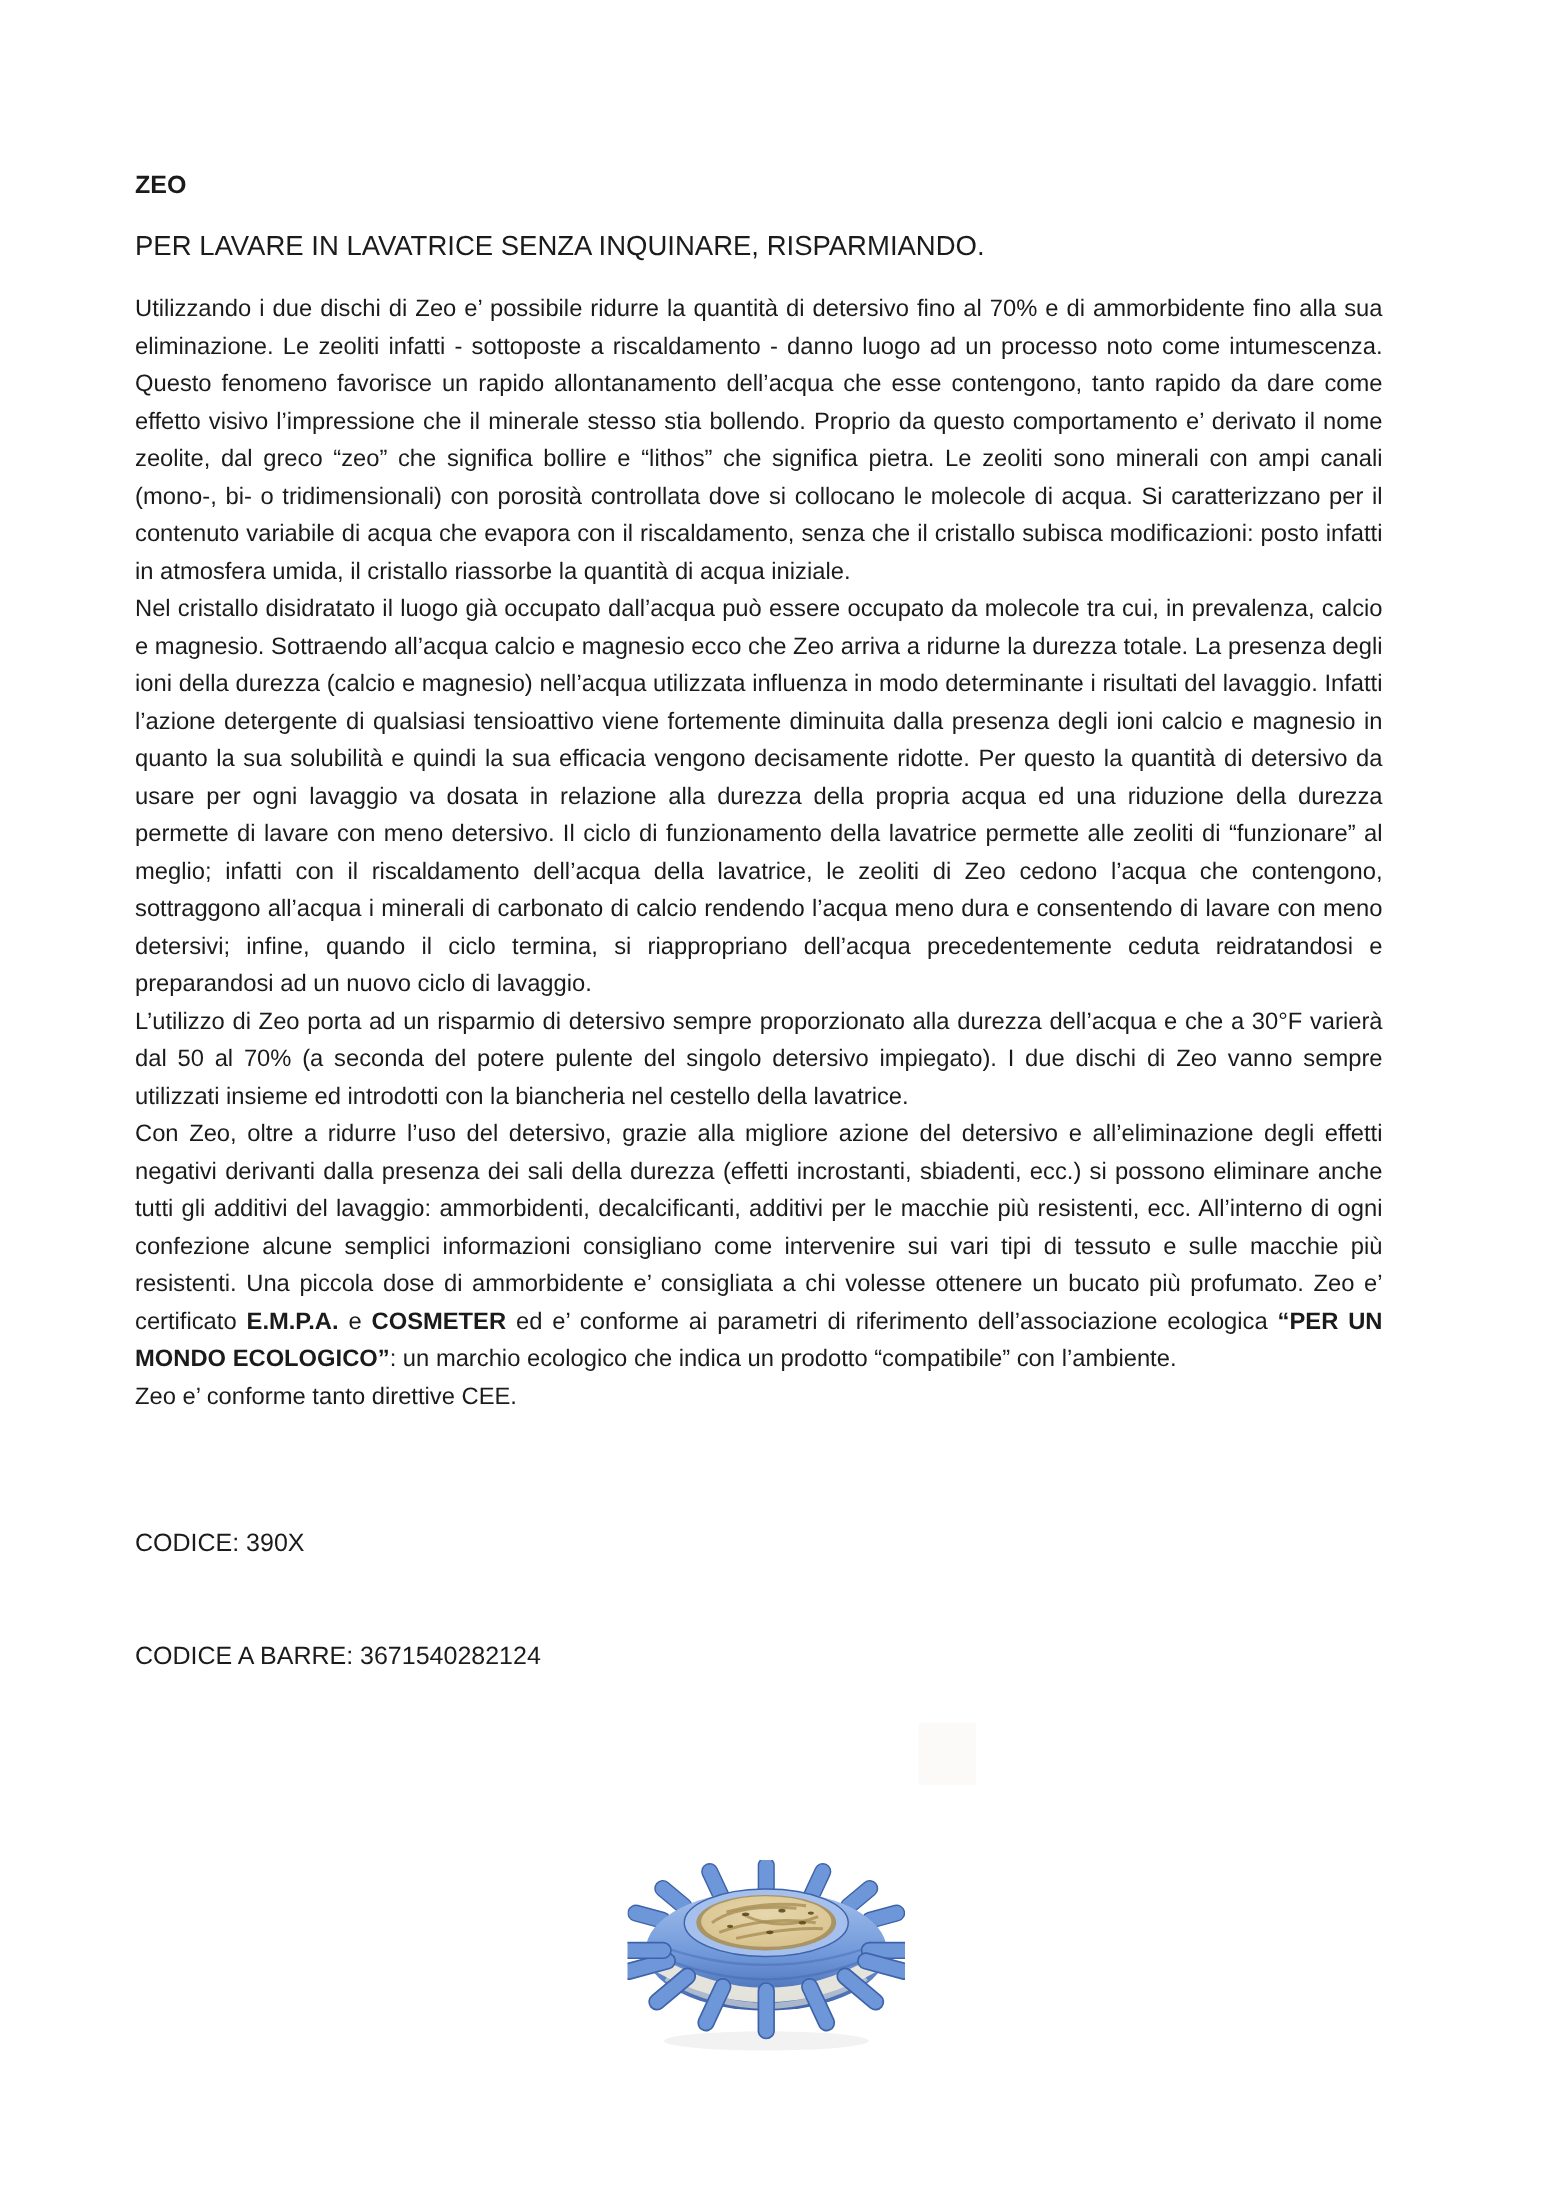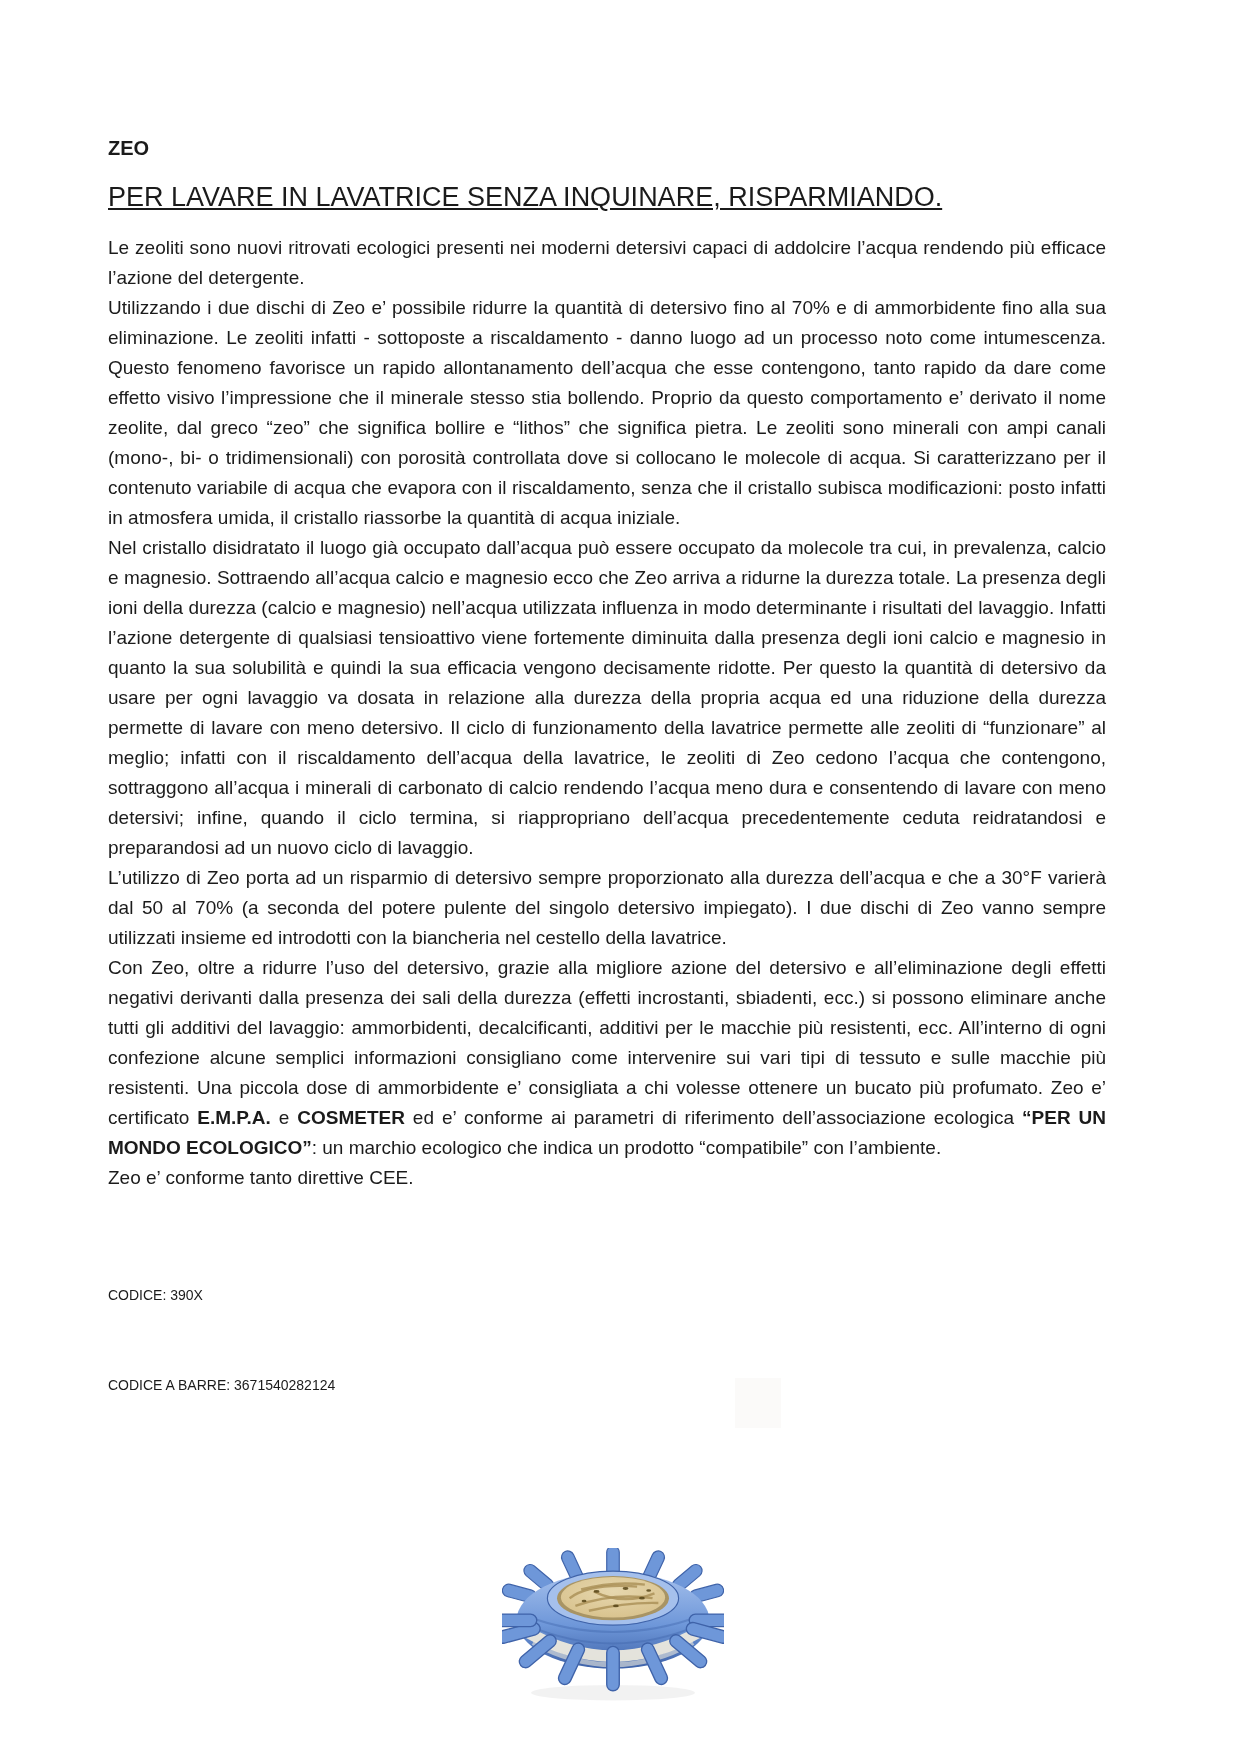--- a/index.html
+++ b/index.html
@@ -25,35 +25,34 @@
     color:var(--text);
     overflow:hidden;
   }
   .title{
     font-size:20px;
     font-weight:bold;
     line-height:30px;
   }
   .subtitle{
     margin-top:19px;
-    font-size:27px;
+    font-size:22px;
     line-height:30px;
-    text-decoration:underline;
   }
   .bodytext{
     margin-top:21px;
     font-size:19px;
     line-height:30px;
     text-align:justify;
     letter-spacing:0;
   }
   .bodytext p{margin:0;}
   .codes{
     margin-top:27px;
-    font-size:14px;
+    font-size:20px;
     line-height:30px;
     white-space:pre-wrap;
   }
   .photo-wrap{
     margin-top:88px;
     display:flex;
     justify-content:center;
   }
   .photo-wrap svg{transform:translateX(6px);}
   .photo-bg{
@@ -81,21 +80,20 @@
 </head>
 <body>
 
 <div class="page">
 
   <div class="title">ZEO</div>
 
   <div class="subtitle">PER LAVARE IN LAVATRICE SENZA INQUINARE, RISPARMIANDO.</div>
 
   <div class="bodytext">
-    <p>Le zeoliti sono nuovi ritrovati ecologici presenti nei moderni detersivi capaci di addolcire l’acqua rendendo più efficace l’azione del detergente.</p>
     <p>Utilizzando i due dischi di Zeo e’ possibile ridurre la quantità di detersivo fino al 70% e di ammorbidente fino alla sua eliminazione. Le zeoliti infatti - sottoposte a riscaldamento - danno luogo ad un processo noto come intumescenza. Questo fenomeno favorisce un rapido allontanamento dell’acqua che esse contengono, tanto rapido da dare come effetto visivo l’impressione che il minerale stesso stia bollendo. Proprio da questo comportamento e’ derivato il nome zeolite, dal greco “zeo” che significa bollire e “lithos” che significa pietra. Le zeoliti sono minerali con ampi canali (mono-, bi- o tridimensionali) con porosità controllata dove si collocano le molecole di acqua. Si caratterizzano per il contenuto variabile di acqua che evapora con il riscaldamento, senza che il cristallo subisca modificazioni: posto infatti in atmosfera umida, il cristallo riassorbe la quantità di acqua iniziale.</p>
     <p>Nel cristallo disidratato il luogo già occupato dall’acqua può essere occupato da molecole tra cui, in prevalenza, calcio e magnesio. Sottraendo all’acqua calcio e magnesio ecco che Zeo arriva a ridurne la durezza totale. La presenza degli ioni della durezza (calcio e magnesio) nell’acqua utilizzata influenza in modo determinante i risultati del lavaggio. Infatti l’azione detergente di qualsiasi tensioattivo viene fortemente diminuita dalla presenza degli ioni calcio e magnesio in quanto la sua solubilità e quindi la sua efficacia vengono decisamente ridotte. Per questo la quantità di detersivo da usare per ogni lavaggio va dosata in relazione alla durezza della propria acqua ed una riduzione della durezza permette di lavare con meno detersivo. Il ciclo di funzionamento della lavatrice permette alle zeoliti di “funzionare” al meglio; infatti con il riscaldamento dell’acqua della lavatrice, le zeoliti di Zeo cedono l’acqua che contengono, sottraggono all’acqua i minerali di carbonato di calcio rendendo l’acqua meno dura e consentendo di lavare con meno detersivi; infine, quando il ciclo termina, si riappropriano dell’acqua precedentemente ceduta reidratandosi e preparandosi ad un nuovo ciclo di lavaggio.</p>
     <p>L’utilizzo di Zeo porta ad un risparmio di detersivo sempre proporzionato alla durezza dell’acqua e che a 30°F varierà dal 50 al 70% (a seconda del potere pulente del singolo detersivo impiegato). I due dischi di Zeo vanno sempre utilizzati insieme ed introdotti con la biancheria nel cestello della lavatrice.</p>
     <p><span>Con Zeo, oltre a ridurre l’uso del detersivo, grazie alla migliore azione del detersivo e all’eliminazione degli effetti negativi derivanti dalla presenza dei sali della durezza (effetti incrostanti, sbiadenti, ecc.) si possono eliminare anche tutti gli additivi del lavaggio: ammorbidenti, decalcificanti, additivi per le macchie più resistenti, ecc. All’interno di ogni confezione alcune semplici informazioni consigliano come intervenire sui vari tipi di tessuto e sulle macchie più resistenti. Una piccola dose di ammorbidente e’ consigliata a chi volesse ottenere un bucato più profumato. Zeo e’ certificato </span><b>E.M.P.A.</b><span> e </span><b>COSMETER</b><span> ed e’ conforme ai parametri di riferimento dell’associazione ecologica </span><b>“PER UN MONDO ECOLOGICO”</b><span>: un marchio ecologico che indica un prodotto “compatibile” con l’ambiente.</span></p>
     <p>Zeo e’ conforme tanto direttive CEE.</p>
   </div>
 
   <div class="codes">
     <div>CODICE: 390X</div>
     <div>CODICE A BARRE: 3671540282124</div>

